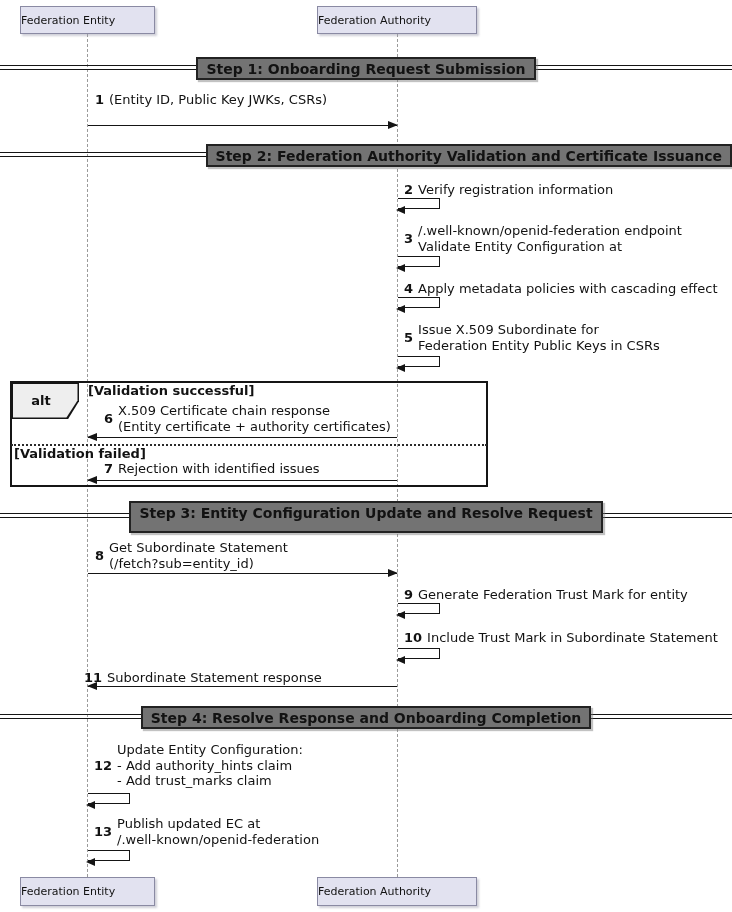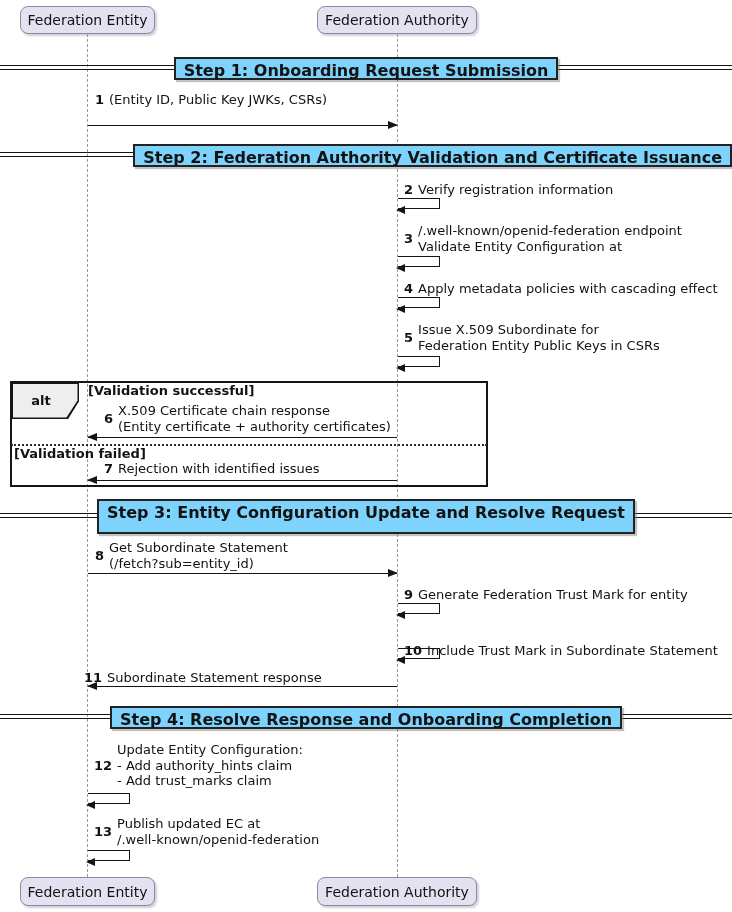--- a/index.html
+++ b/index.html
@@ -5,29 +5,29 @@
   html,body{margin:0;padding:0;background:#fff;}
   .canvas{
     position:relative;width:732px;height:912px;background:#ffffff;overflow:hidden;
     font-family:"DejaVu Sans","Liberation Sans",sans-serif;color:#121212;
   }
   
   .lifeline{position:absolute;width:0;border-left:1px dashed #9a9a9a;}
   
   .participant{
     position:absolute;box-sizing:border-box;background:#E2E2F0;border:1px solid #8a8aa3;
-    border-radius:8px;display:flex;align-items:center;justify-content:center;
-    font-size:14px;box-shadow:2px 2px 2px rgba(150,150,170,.45);white-space:nowrap;
+    border-radius:0;display:flex;align-items:center;justify-content:flex-start;
+    font-size:11px;box-shadow:2px 2px 2px rgba(150,150,170,.45);white-space:nowrap;
   }
   
   .divider{position:absolute;left:0;width:732px;height:23px;display:flex;justify-content:center;}
   .divider .dline{position:absolute;left:0;right:0;top:8px;height:3px;border-top:1.5px solid #151515;border-bottom:1.5px solid #151515;}
   .divider .dlabel{
-    position:relative;box-sizing:border-box;background:#7dd3fc;border:2px solid #222;
-    padding:2px 8px 10px 8px;font-weight:bold;font-size:16px;white-space:nowrap;
+    position:relative;box-sizing:border-box;background:#737373;border:2px solid #222;
+    padding:2px 8px 10px 8px;font-weight:bold;font-size:14px;white-space:nowrap;
     box-shadow:2px 2px 1px rgba(120,120,120,.45);
   }
   
   .msg{position:absolute;display:flex;align-items:center;gap:5px;font-size:13px;line-height:15.5px;white-space:nowrap;}
   .msg .num{font-weight:bold;}
   .msg .ln{display:block;}
   
   .arrow{position:absolute;height:0;border-top:1.3px solid #151515;}
   .arrow.right::after{
     content:"";position:absolute;right:-1px;top:-5.2px;width:0;height:0;
@@ -164,21 +164,21 @@
   <div class="arrow right" style="left:88px;top:573px;width:309px;"></div>
 
   <div class="msg" style="left:404px;top:587px;">
     <span class="num">9</span>
     <span class="txt">
         <span class="ln">Generate Federation Trust Mark for entity</span>
       </span>
   </div>
   <div class="selfloop" style="left:398px;top:603px;"></div>
 
-  <div class="msg" style="left:404px;top:630px;margin-top:13px;">
+  <div class="msg" style="left:404px;top:630px;">
     <span class="num">10</span>
     <span class="txt">
         <span class="ln">Include Trust Mark in Subordinate Statement</span>
       </span>
   </div>
   <div class="selfloop" style="left:398px;top:648px;"></div>
 
   <div class="msg" style="left:84px;top:670px;">
     <span class="num">11</span>
     <span class="txt">

